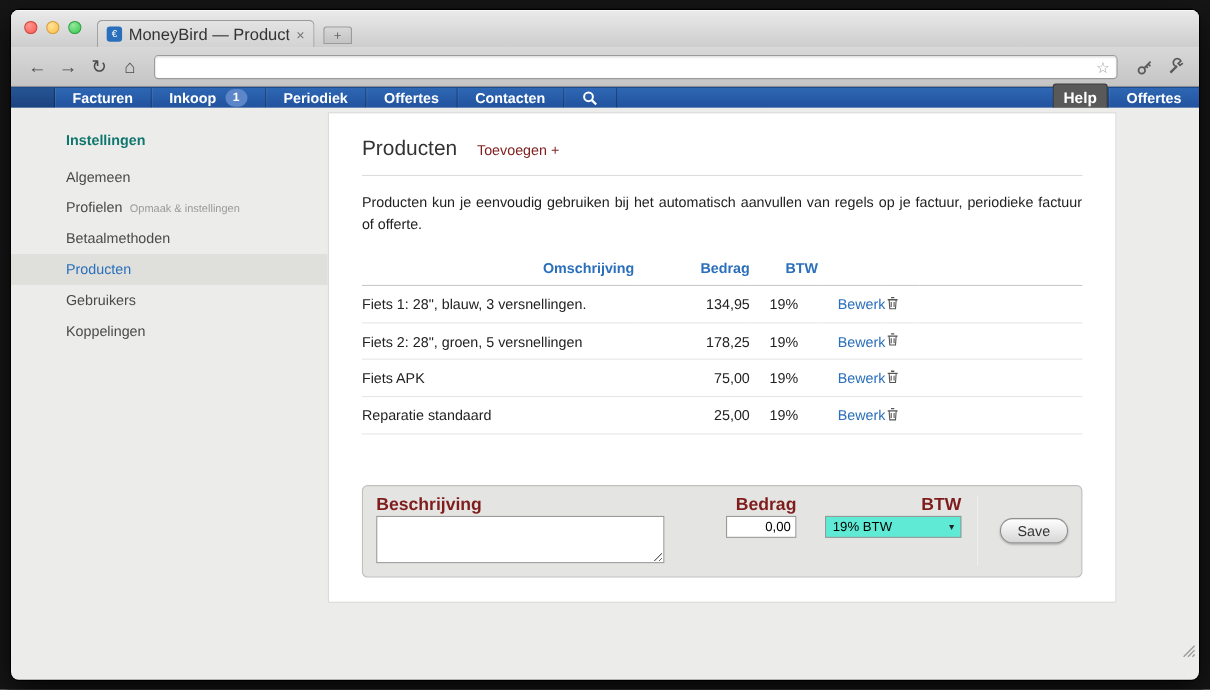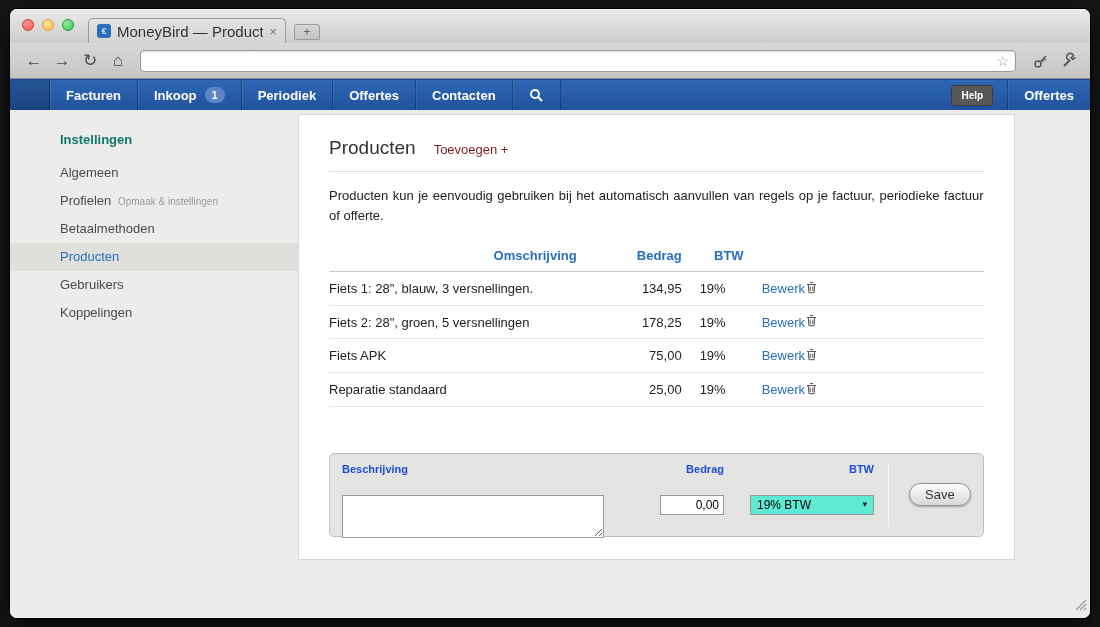--- a/index.html
+++ b/index.html
@@ -38,32 +38,32 @@
   .toolbar { height:36px; background:linear-gradient(#d8d8d8,#c5c5c5);
              border-bottom:1px solid #8f8f8f; display:flex; align-items:center; padding:0 10px; }
   .tbtn { width:24px; text-align:center; font-size:17px; color:#4a4a4a; margin:0 2px; cursor:default; }
   .omnibox { flex:1; height:22px; background:#fff; border:1px solid #9b9b9b; border-radius:4px;
              margin:0 8px; position:relative; box-shadow:inset 0 1px 2px rgba(0,0,0,.15);
              font-size:12px; color:#333; padding:2px 22px 0 8px; }
   .star { position:absolute; right:6px; top:50%; transform:translateY(-50%); color:#999; font-size:14px; }
   .tool-icon { width:22px; height:22px; margin-left:6px; display:flex; align-items:center; justify-content:center; }
 
   
-  .navbar { height:31px; background:linear-gradient(#2e67b4,#21529d);
+  .navbar { height:19px; background:linear-gradient(#2e67b4,#21529d);
             border-top:1px solid #1c4a8e; display:flex; align-items:stretch;
             font-weight:bold; font-size:13px; color:#fff; }
   .nav-logo { width:40px; background:rgba(0,0,0,.18); border-right:1px solid rgba(0,0,0,.3); }
   .nav-item { display:flex; align-items:center; padding:0 16px;
               border-right:1px solid rgba(0,0,0,.28);
               box-shadow:inset 1px 0 0 rgba(255,255,255,.08); cursor:default; }
   .badge { margin-left:8px; background:#5c86c7; border-radius:9px; padding:0 7px;
            font-size:11px; line-height:16px; font-weight:bold; }
   .nav-spacer { flex:1; }
   .help-btn { align-self:center; background:#595959; border:1px solid #3d3d3d; border-radius:3px;
-              color:#fff; font-size:10px; font-weight:bold; padding:4px 9px; margin-right:14px; }
+              color:#fff; font-size:14px; font-weight:bold; padding:4px 9px; }
   .nav-account { border-left:1px solid rgba(0,0,0,.28); border-right:none;
                  box-shadow:inset 1px 0 0 rgba(255,255,255,.08); }
 
   
   .content { display:flex; height:508px; background:#ececea; position:relative; }
 
   .sidebar { width:288px; flex:0 0 auto; padding-top:16px; }
   .sb-heading { font-weight:bold; color:#0f766e; font-size:13px; padding:6px 0 12px 50px; }
   .sb-item { height:28px; line-height:28px; padding-left:50px; font-size:13px; color:#4a4a4a; cursor:default; }
   .sb-sub { font-size:10px; color:#9a9a9a; margin-left:3px; font-weight:normal; }
@@ -86,21 +86,21 @@
   .col-btw    { width:62px; padding-left:18px; }
   .col-edit   { width:62px; padding-left:18px; }
   .col-trash  { width:30px; }
   .col-fill   { width:148px; }
   .edit-link { color:#2a6fbb; text-decoration:none; cursor:pointer; }
   .trash { vertical-align:middle; cursor:pointer; }
 
   
   .form-box { margin-top:46px; background:#e4e4e2; border:1px solid #bfbfbd; border-radius:5px;
               height:84px; display:flex; align-items:flex-start; padding:9px 12px; }
-  .f-label { font-size:11px; font-weight:bold; color:#1d4ed8; display:block; margin-bottom:20px; }
+  .f-label { font-size:16px; font-weight:bold; color:#7f1d1d; display:block; margin-bottom:0; }
   .f-desc { width:262px; }
   .f-desc textarea { width:100%; height:43px; border:1px solid #999; font-family:inherit;
                      font-size:12px; padding:2px 4px; background:#fff; }
   .f-amount { margin-left:56px; width:64px; }
   .f-amount .f-label, .f-btw .f-label { text-align:right; }
   .f-amount input { width:100%; height:20px; border:1px solid #999; text-align:right;
                     font-size:12px; padding:0 4px; font-family:inherit; }
   .f-btw { margin-left:26px; width:124px; }
   .select-wrap { position:relative; }
   .select-wrap select { width:100%; height:20px; border:1px solid #999; font-size:12px;

